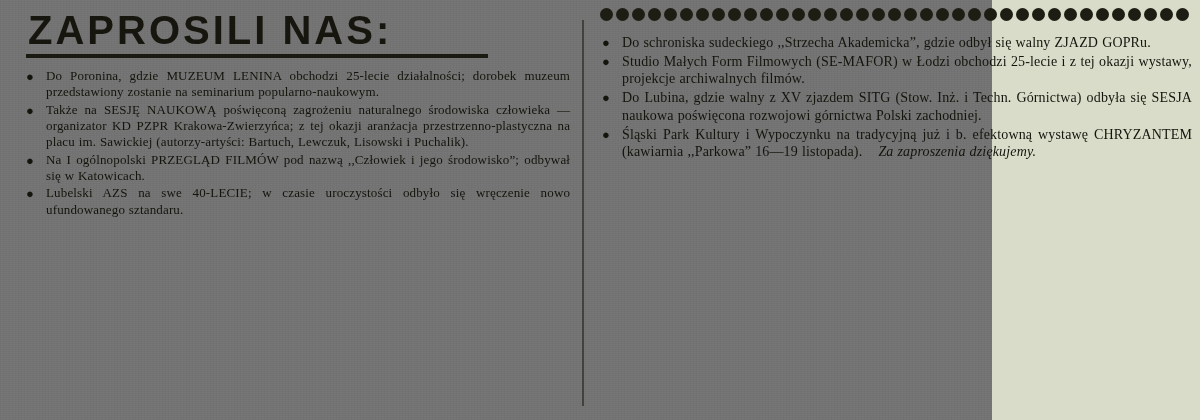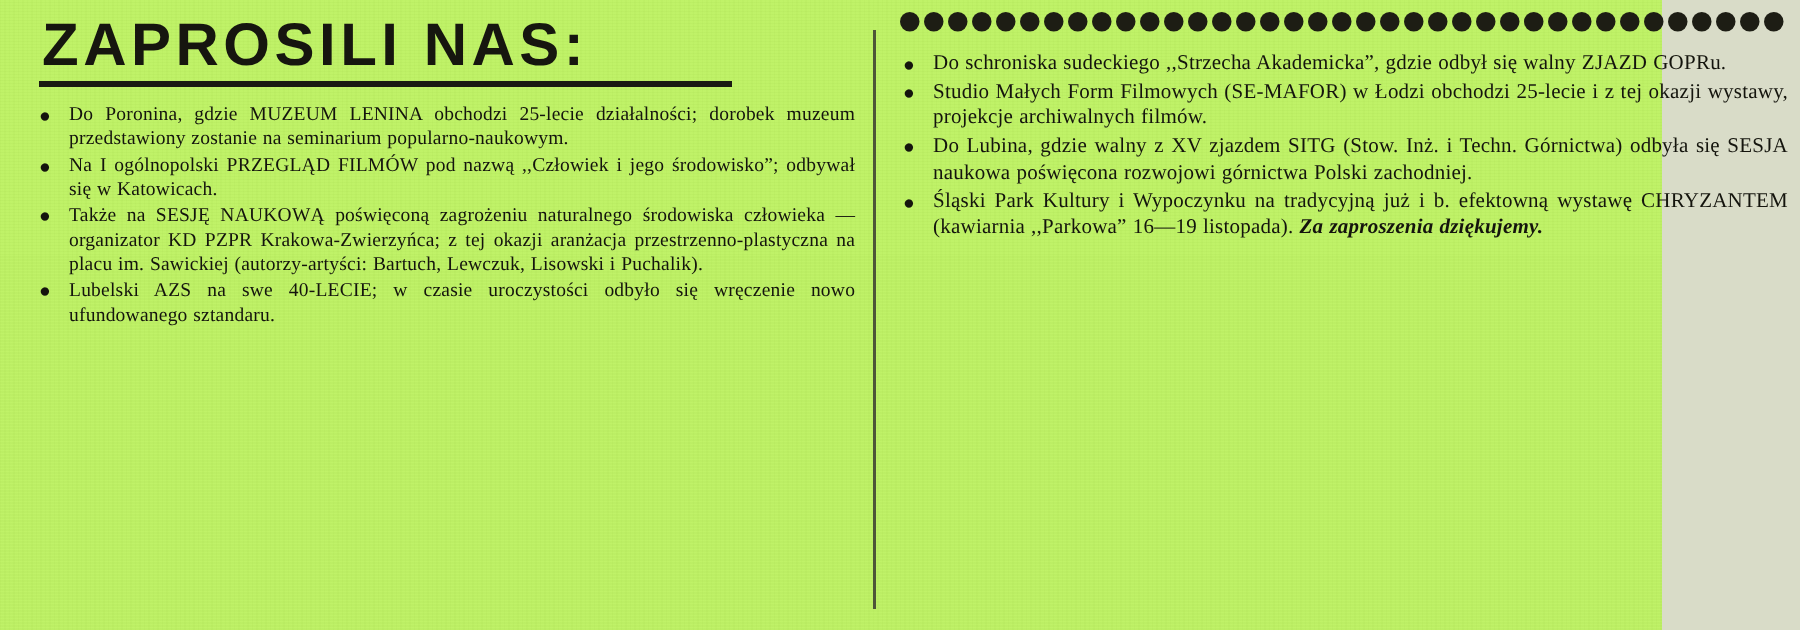--- a/index.html
+++ b/index.html
@@ -8,23 +8,23 @@
   }
   body {
     width: 1200px;
     height: 420px;
     background: #d9dcc8;
     font-family: "Liberation Serif", serif;
     overflow: hidden;
   }
   .page {
     position: relative;
-    width: 1108px;
+    width: 992px;
     height: 420px;
-    background: #bef264;
+    background: #737373;
     box-sizing: border-box;
   }
   
   .grain {
     position: absolute;
     inset: 0;
     background:
       repeating-linear-gradient(0deg, rgba(0,0,0,0.016) 0px, rgba(0,0,0,0.016) 1px, rgba(255,255,255,0.012) 1px, rgba(255,255,255,0.012) 2px),
       repeating-linear-gradient(90deg, rgba(0,0,0,0.012) 0px, rgba(0,0,0,0.012) 1px, rgba(255,255,255,0.01) 1px, rgba(255,255,255,0.01) 3px);
     pointer-events: none;
@@ -117,38 +117,39 @@
   }
   .col-right ul.items li {
     font-size: 14px;
     line-height: 1.265;
   }
   .col-left ul.items li {
     font-size: 13px;
   }
   .signoff {
     font-style: italic;
-    font-weight: bold;
+    font-weight: normal;
     white-space: nowrap;
+    margin-left: 12px;
   }
 </style>
 </head>
 <body>
 
 <div class="page">
   <div class="grain"></div>
   <div class="columns">
 
     <div class="col-left">
       <div class="headline">ZAPROSILI NAS:</div>
       <div class="headline-rule"></div>
       <ul class="items">
         <li>Do Poronina, gdzie MUZEUM LENINA obchodzi 25-lecie działalności; dorobek muzeum przedstawiony zostanie na seminarium popularno-naukowym.</li>
+        <li>Także na SESJĘ NAUKOWĄ poświęconą zagrożeniu naturalnego środowiska człowieka — organizator KD PZPR Krakowa-Zwierzyńca; z tej okazji aranżacja przestrzenno-plastyczna na placu im. Sawickiej (autorzy-artyści: Bartuch, Lewczuk, Lisowski i Puchalik).</li>
         <li>Na I ogólnopolski PRZEGLĄD FILMÓW pod nazwą ,,Człowiek i jego środowisko”; odbywał się w Katowicach.</li>
-        <li>Także na SESJĘ NAUKOWĄ poświęconą zagrożeniu naturalnego środowiska człowieka — organizator KD PZPR Krakowa-Zwierzyńca; z tej okazji aranżacja przestrzenno-plastyczna na placu im. Sawickiej (autorzy-artyści: Bartuch, Lewczuk, Lisowski i Puchalik).</li>
         <li>Lubelski AZS na swe 40-LECIE; w czasie uroczystości odbyło się wręczenie nowo ufundowanego sztandaru.</li>
       </ul>
     </div>
 
     <div class="divider"></div>
 
     <div class="col-right">
       <div class="dotrow" id="dotrow"><span class="dot"></span><span class="dot"></span><span class="dot"></span><span class="dot"></span><span class="dot"></span><span class="dot"></span><span class="dot"></span><span class="dot"></span><span class="dot"></span><span class="dot"></span><span class="dot"></span><span class="dot"></span><span class="dot"></span><span class="dot"></span><span class="dot"></span><span class="dot"></span><span class="dot"></span><span class="dot"></span><span class="dot"></span><span class="dot"></span><span class="dot"></span><span class="dot"></span><span class="dot"></span><span class="dot"></span><span class="dot"></span><span class="dot"></span><span class="dot"></span><span class="dot"></span><span class="dot"></span><span class="dot"></span><span class="dot"></span><span class="dot"></span><span class="dot"></span><span class="dot"></span><span class="dot"></span><span class="dot"></span><span class="dot"></span></div>
       <ul class="items">
         <li>Do schroniska sudeckiego ,,Strzecha Akademicka”, gdzie odbył się walny ZJAZD GOPRu.</li>

